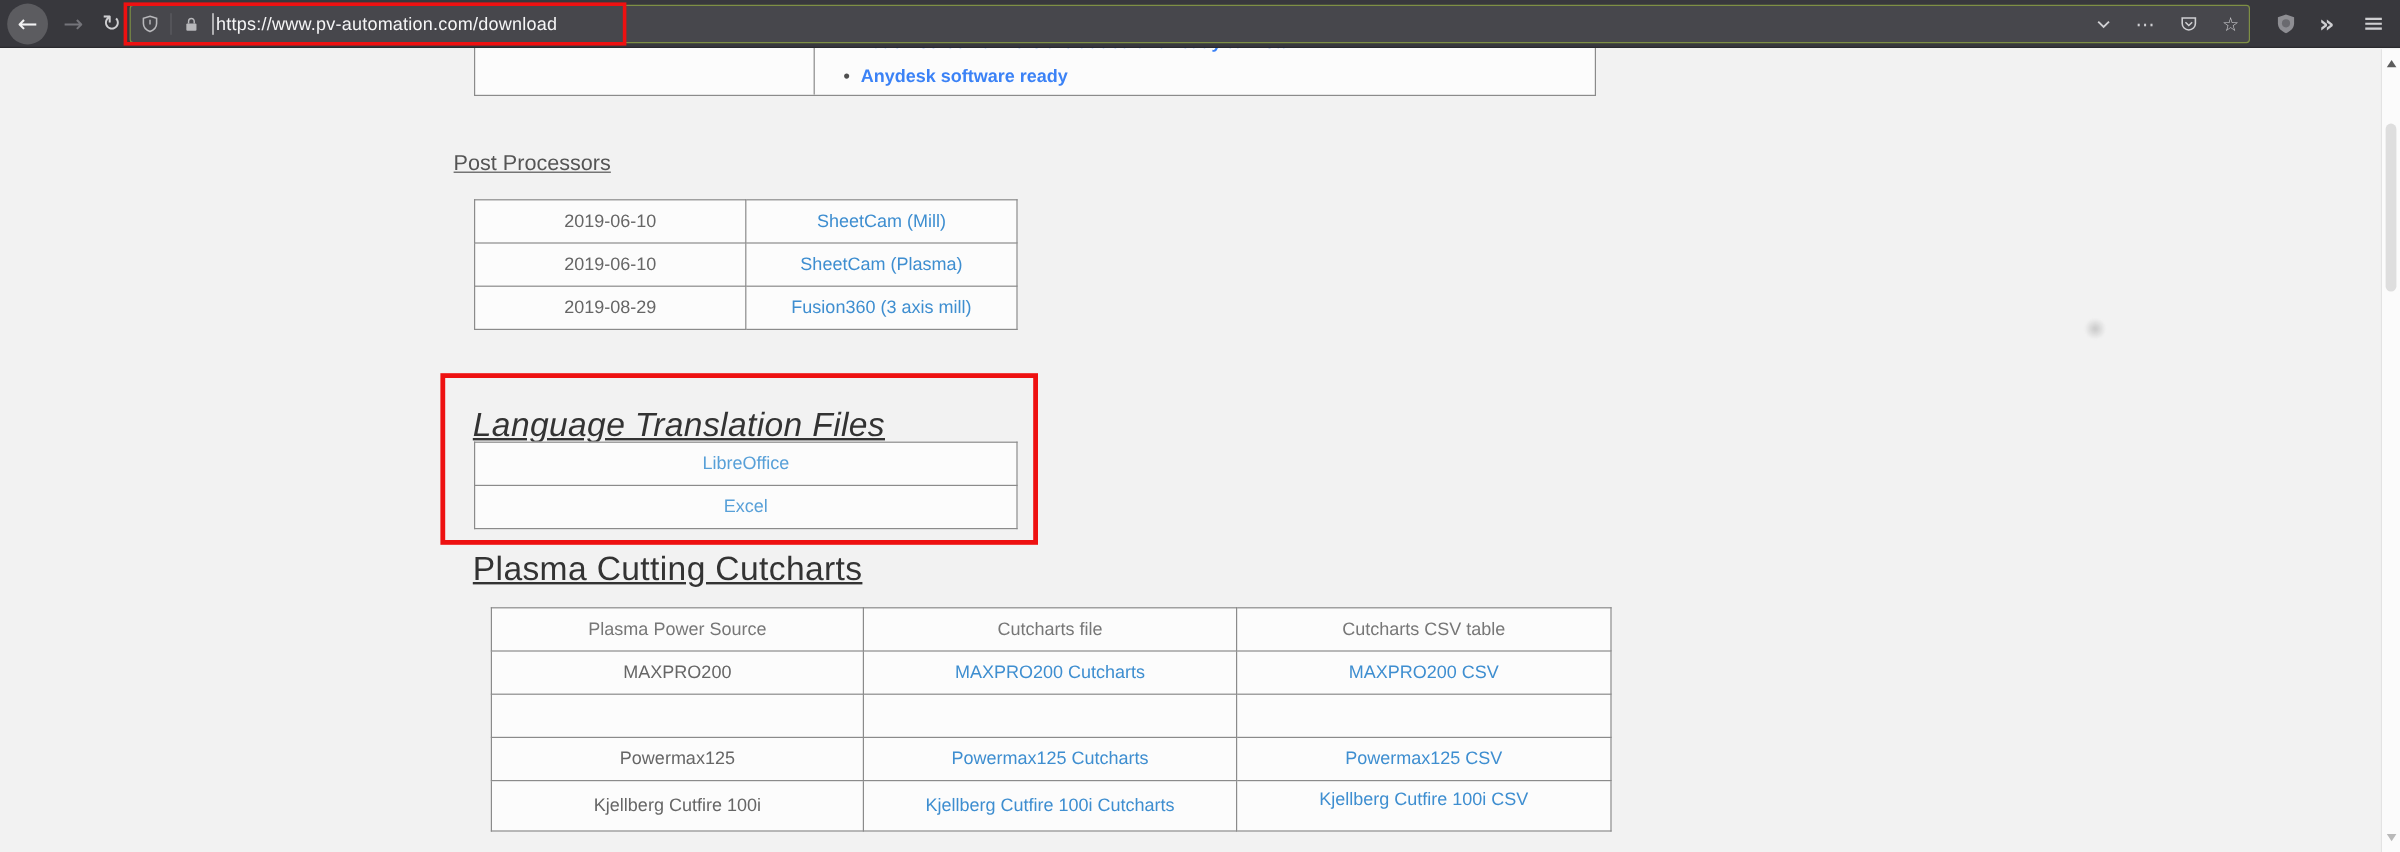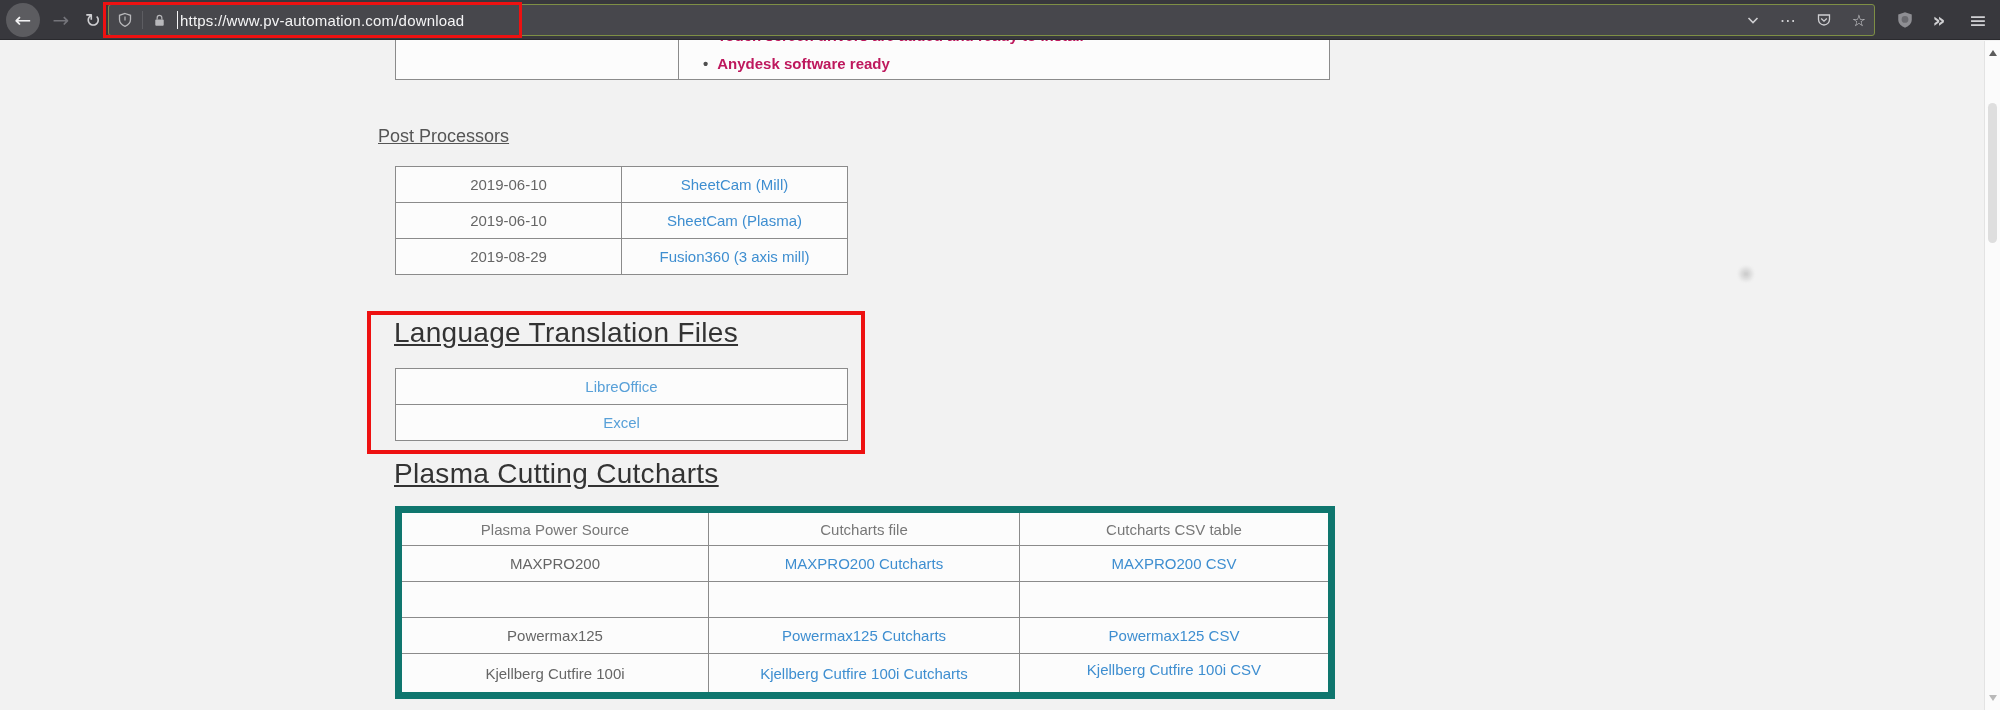--- a/index.html
+++ b/index.html
@@ -48,21 +48,21 @@
   
   .page { position:absolute; left:0; top:41px; width:1984px; height:669px; }
   .intro-table {
     position:absolute; left:395px; top:-1px; width:935px; height:40px;
     border:1px solid #8b8b8b; border-top:none; background:#fcfcfc;
     display:flex; overflow:hidden;
   }
   .intro-left { width:283px; border-right:1px solid #8b8b8b; }
   .intro-right { flex:1; position:relative; }
   .intro-right ul { position:absolute; left:24px; top:-14px; list-style:none; }
-  .intro-right li { font-size:15px; font-weight:bold; color:#be185d; line-height:19px; white-space:nowrap; }
+  .intro-right li { font-size:15px; font-weight:bold; color:#3b82f6; line-height:19px; white-space:nowrap; }
   .intro-right li + li { margin-top:9px; }
   .intro-right li::before { content:"•"; margin-right:9px; color:#4f4f4f; }
   .h-small {
     position:absolute; left:378px; font-size:18px; color:#555;
     text-decoration:underline; font-weight:normal;
   }
   .h-big {
     position:absolute; left:394px; font-size:28px; color:#333;
     text-decoration:underline; font-weight:normal; letter-spacing:0.3px;
   }
@@ -70,21 +70,21 @@
   table.dl td { border:1px solid #8b8b8b; text-align:center; vertical-align:middle; font-size:15px; }
   .pp-table { left:395px; top:125px; width:453px; }
   .pp-table td { height:36px; }
   .pp-table td.datecell { width:226px; color:#666; }
   .ltf-table { left:395px; top:327px; width:453px; }
   .ltf-table td { height:36px; }
   a.link-bold { color:#3e8ed0; font-weight:normal; text-decoration:none; font-size:15px; }
   a.link-reg { color:#58a0d8; text-decoration:none; font-size:15px; }
   .cut-table { left:395px; top:465px; width:933px; }
   .cut-table td { height:36px; border:1px solid #c4c4c4; }
-  .cut-table { border:7px solid #0f766e; }
+  .cut-table { border:1px solid #0f766e;margin-left:14px; }
   .cut-table tr:first-child td { color:#777; }
   .cut-table td.srccell { color:#666; }
   .cut-table tr.last td { height:42px; }
   .cut-table td.toppad { vertical-align:top; padding-top:7px; }
   .cut-table col.c1 { width:310px; } .cut-table col.c2 { width:311px; } .cut-table col.c3 { width:312px; }
   
   .faint-dot {
     position:absolute; left:1737px; top:224px; width:18px; height:18px; border-radius:50%;
     background:radial-gradient(circle, rgba(120,120,120,0.35) 0%, rgba(120,120,120,0.12) 45%, rgba(120,120,120,0) 70%);
     filter:blur(1px);
@@ -177,21 +177,21 @@
       <td class="datecell">2019-06-10</td>
       <td><a class="link-bold" href="#">SheetCam (Plasma)</a></td>
     </tr>
     <tr>
       <td class="datecell">2019-08-29</td>
       <td><a class="link-bold" href="#">Fusion360 (3 axis mill)</a></td>
     </tr>
   </tbody>
     </table>
 
-  <h2 class="h-big" style="top:276px;">Language Translation Files</h2>
+  <h2 class="h-big" style="top:297px;font-style:italic;">Language Translation Files</h2>
 
   <table class="dl ltf-table">
     <tbody>
         <tr>
       <td><a class="link-reg" href="#">LibreOffice</a></td>
     </tr>
     <tr>
       <td><a class="link-reg" href="#">Excel</a></td>
     </tr>
   </tbody>

